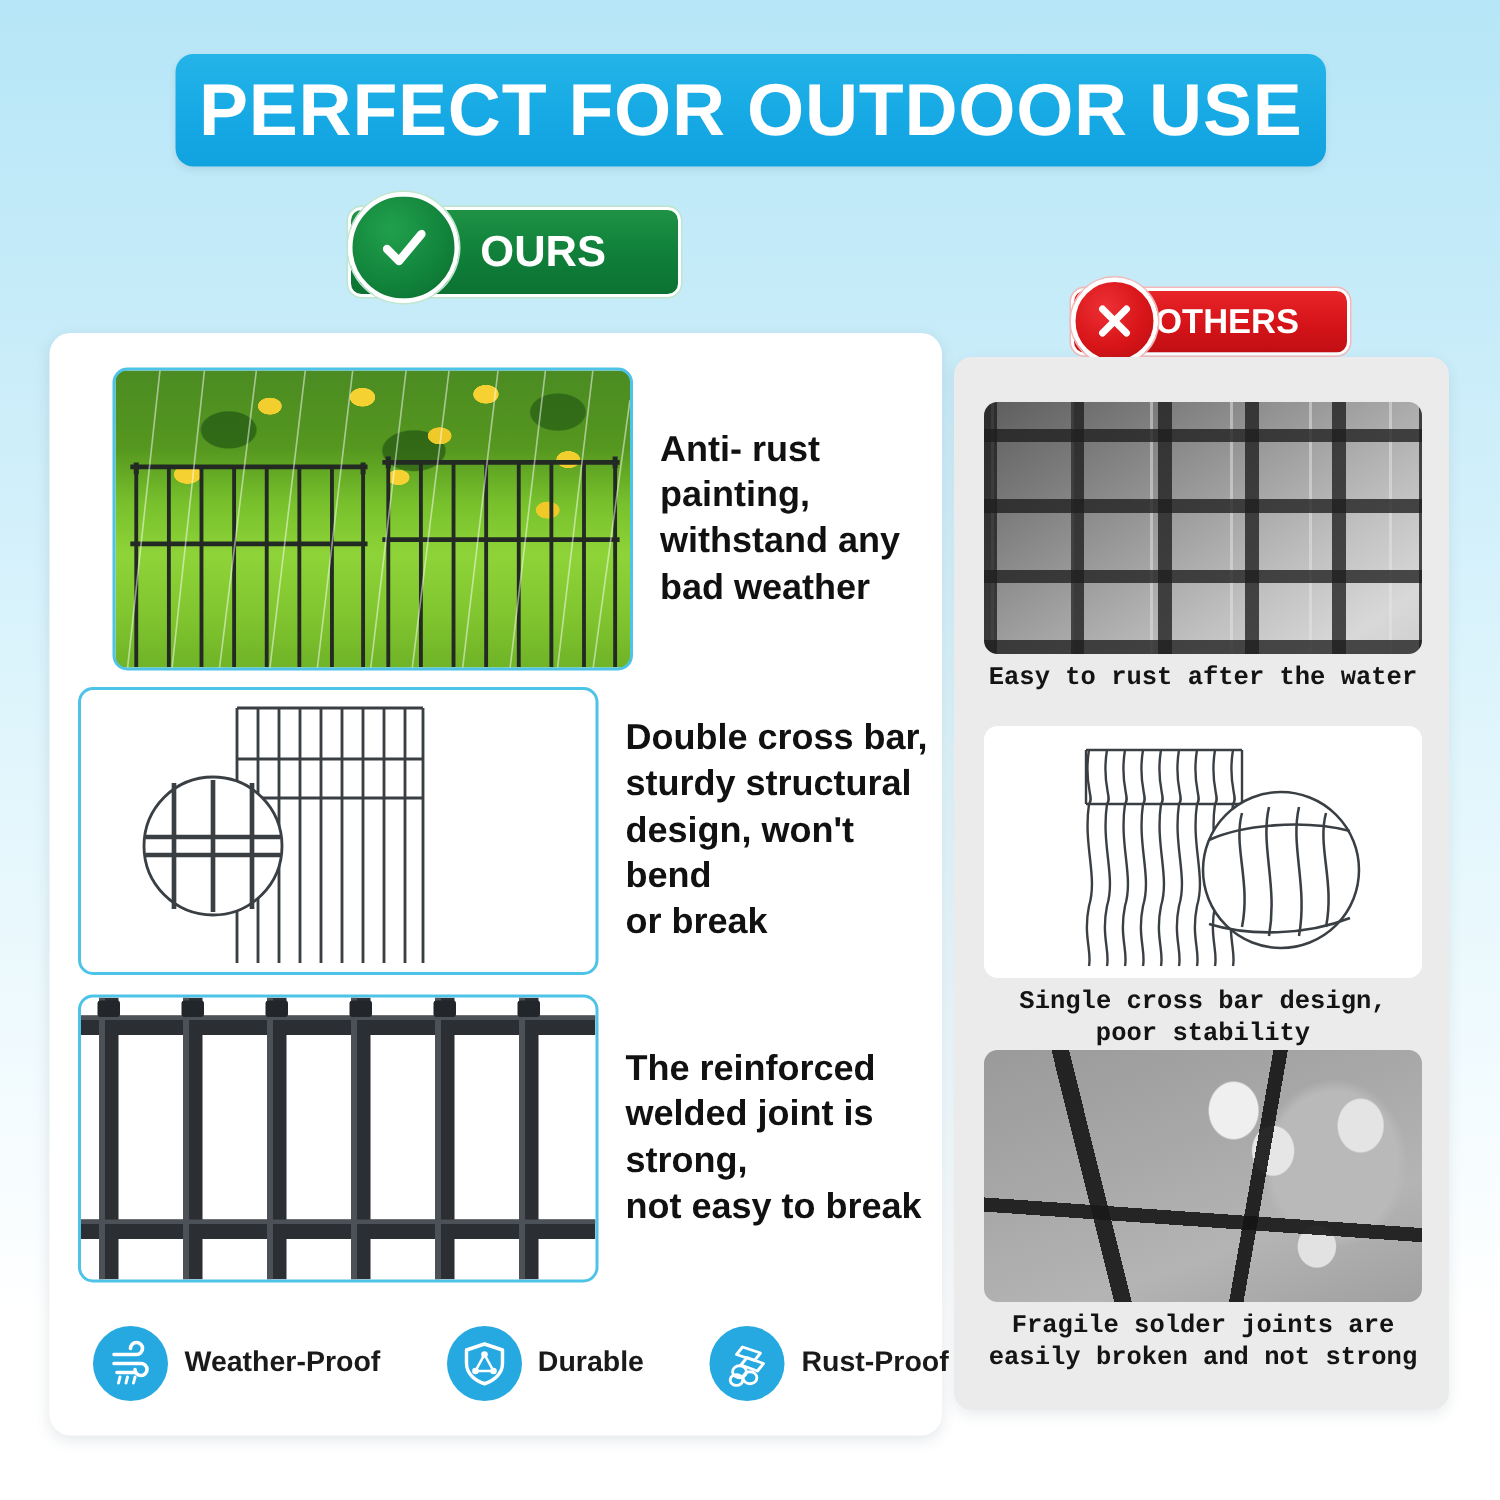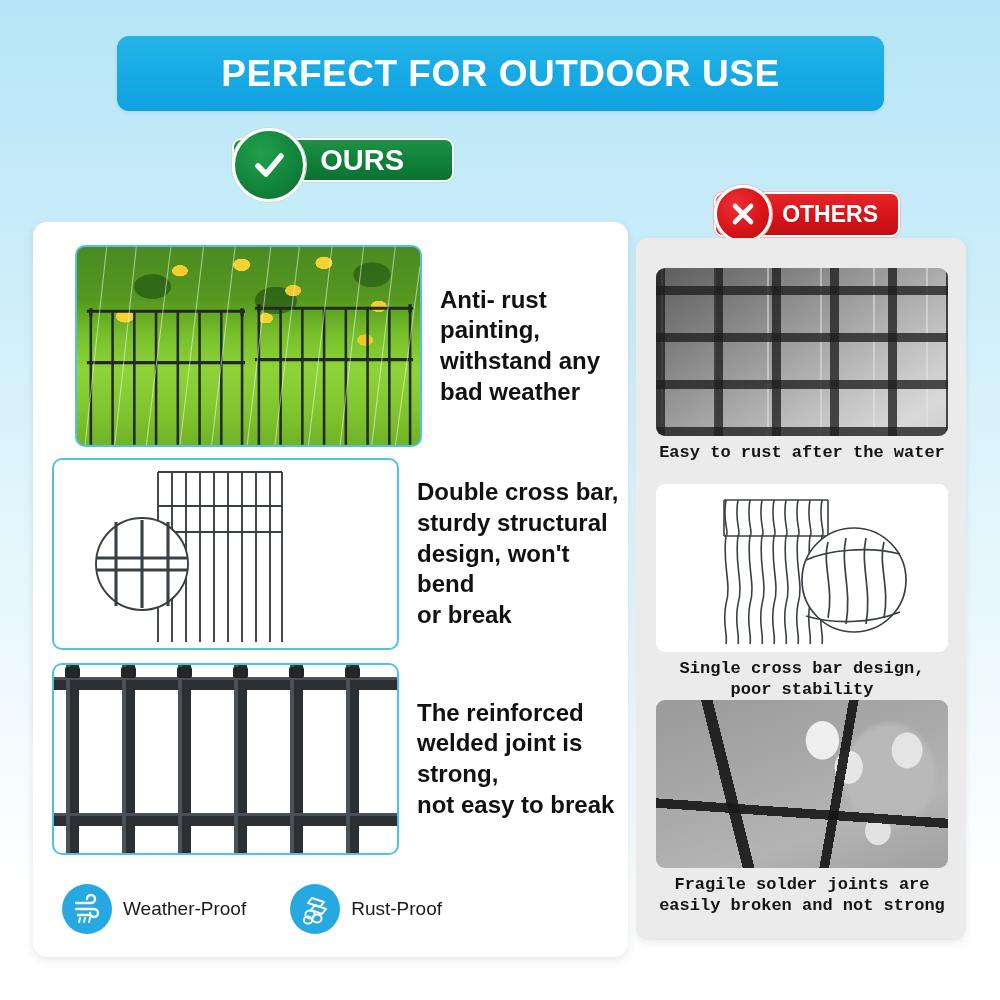--- a/index.html
+++ b/index.html
@@ -31,21 +31,21 @@
     height: 75px;
     background: linear-gradient(180deg, #24b4e8 0%, #16a9e4 55%, #11a2e0 100%);
     border-radius: 12px;
     display: flex;
     align-items: center;
     justify-content: center;
     box-shadow: 0 2px 5px rgba(0,0,0,0.08);
   }
   .banner-text {
     color: #ffffff;
-    font-size: 37px;
+    font-size: 49px;
     font-weight: bold;
     letter-spacing: 0.5px;
     white-space: nowrap;
     font-family: "Liberation Sans", sans-serif;
   }
 
   
   .badge {
     position: absolute;
     display: flex;
@@ -56,33 +56,33 @@
 
   .badge-plate {
     border-radius: 9px;
     display: flex;
     align-items: center;
     justify-content: flex-end;
     box-sizing: border-box;
   }
   .badge-ours .badge-plate {
     width: 222px;
-    height: 44px;
+    height: 60px;
     background: linear-gradient(180deg, #1f9245 0%, #10803a 50%, #0c7233 100%);
     border: 2px solid #ffffff;
     outline: 1px solid #bfe6cd;
     padding-right: 48px;
   }
   .badge-others .badge-plate {
     width: 186px;
     height: 45px;
     background: linear-gradient(180deg, #e8262a 0%, #d61419 52%, #c10f14 100%);
     border: 2px solid #ffffff;
     outline: 1px solid #f3b9ba;
-    padding-right: 20px;
+    padding-right: 32px;
   }
   .badge-plate-label {
     color: #ffffff;
     font-weight: bold;
     white-space: nowrap;
   }
   .badge-ours .badge-plate-label { font-size: 29px; }
   .badge-others .badge-plate-label { font-size: 23px; }
 
   .badge-circle {
@@ -198,21 +198,21 @@
     background: #26a9e0;
     display: flex;
     align-items: center;
     justify-content: center;
     flex: none;
   }
   .feature-label {
     margin-left: 11px;
     font-size: 19px;
     color: #1a1a1a;
-    font-weight: normal;
+    font-weight: bold;
     white-space: nowrap;
   }
 
   
   .others-item {
     position: absolute;
     left: 656px;
     width: 292px;
   }
   .others-panel {
@@ -437,20 +437,36 @@
           <g stroke="#ffffff" stroke-width="2" stroke-linecap="round">
             <line x1="9" y1="25" x2="8" y2="29"></line>
             <line x1="14" y1="25" x2="13" y2="29"></line>
             <line x1="19" y1="25" x2="18" y2="29"></line>
           </g>
         </svg>
       </div>
       <span class="feature-label">Weather-Proof</span>
     </div>
 
+    <div class="feature">
+      <div class="feature-icon">
+        <svg width="32" height="32" viewBox="0 0 32 32" aria-hidden="true">
+          <path d="M16 3 L28 7 V16 C28 23 22 27.5 16 29.5 C10 27.5 4 23 4 16 V7 Z" fill="none" stroke="#ffffff" stroke-width="2.3" stroke-linejoin="round"></path>
+          <g fill="none" stroke="#ffffff" stroke-width="1.7">
+            <path d="M16 10 L22 21 H10 Z"></path>
+          </g>
+          <g fill="#ffffff">
+            <circle cx="16" cy="10" r="2.2"></circle>
+            <circle cx="10" cy="21" r="2.2"></circle>
+            <circle cx="22" cy="21" r="2.2"></circle>
+          </g>
+        </svg>
+      </div>
+      <span class="feature-label">Durable</span>
+    </div>
 
     <div class="feature">
       <div class="feature-icon">
         <svg width="32" height="32" viewBox="0 0 32 32" aria-hidden="true">
           <g fill="none" stroke="#ffffff" stroke-width="1.9" stroke-linejoin="round">
             <path d="M13 5 L25 9 L21 14 L9 10 Z"></path>
             <path d="M16 12 L27 16 L23 21 L12 17 Z"></path>
             <ellipse cx="11" cy="21.5" rx="4.6" ry="4"></ellipse>
             <ellipse cx="18" cy="25.5" rx="4.6" ry="4"></ellipse>
             <ellipse cx="9" cy="27" rx="4.2" ry="3.6"></ellipse>

